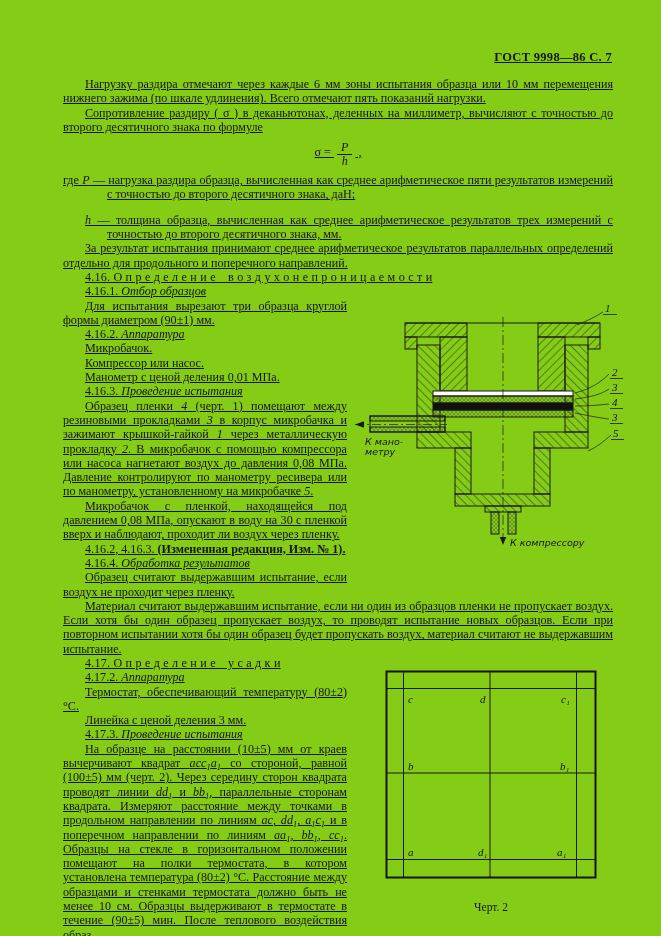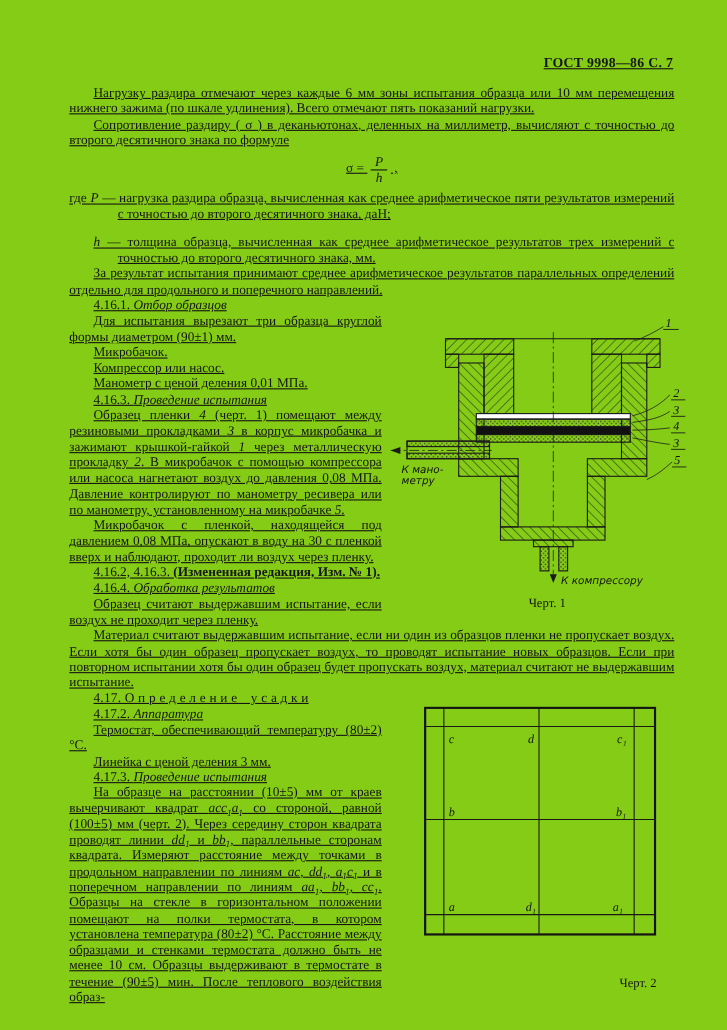--- a/index.html
+++ b/index.html
@@ -18,37 +18,38 @@
   .frac{display:inline-block;vertical-align:-9px;text-align:center;margin:0 3px;}
   .frac .num{display:block;border-bottom:1.2px solid #151515;padding:0 4px;line-height:13px;font-style:italic;}
   .frac .den{display:block;line-height:13px;font-style:italic;}
   .figfloat{float:right;clear:right;margin-left:8px;position:relative;}
   .fig1{width:258px;height:276px;}
   .fig2{width:258px;height:300px;}
   .figinner1{width:302px;}
   .figinner2{width:212px;margin-left:30px;}
   .figcap{text-align:center;font-size:11.5px;margin-top:4px;}
   .figcap1{width:285px;}
-  .figcap2{width:212px;margin-left:30px;margin-top:32px;text-align:right;}
+  .figcap2{width:212px;margin-left:30px;margin-top:16px;}
   .flbl{font:italic 9.5px "DejaVu Sans","Liberation Sans",sans-serif;fill:#141414;}
   .fnum{font:italic 11px "Liberation Serif","DejaVu Serif",serif;fill:#141414;}
   svg line,svg path.ld{stroke:#1a1a1a;}
 </style>
 </head>
 <body>
 
 <div class="page">
   <div class="hdr">ГОСТ 9998—86 С. 7</div>
   <div class="docbody" id="doc-body">
       <div class="para"><span>Нагрузку раздира отмечают через каждые 6 мм зоны испытания образца или 10 мм перемещения нижнего зажима (по шкале удлинения). Всего отмечают пять показаний нагрузки.</span></div>
       <div class="para"><span>Сопротивление раздиру ( σ ) в деканьютонах, деленных на миллиметр, вычисляют с точностью до второго десятичного знака по формуле</span></div>
       <div class="formula"><span>σ = </span><span class="frac"><span class="num">P</span><span class="den">h</span></span><span> ,</span></div>
       <div class="para" style="padding-left: 44px; text-indent: -44px;"><span>где </span><span class="it">P</span><span> — нагрузка раздира образца, вычисленная как среднее арифметическое пяти результатов измерений с точностью до второго десятичного знака, даН;</span></div>
       <div class="para" style="padding-left: 44px; text-indent: -22px; margin-top: 11px;"><span class="it">h</span><span> — толщина образца, вычисленная как среднее арифметическое результатов трех измерений с точностью до второго десятичного знака, мм.</span></div>
       <div class="para"><span>За результат испытания принимают среднее арифметическое результатов параллельных определений отдельно для продольного и поперечного направлений.</span></div>
+      <div class="para heading"><span>4.16. О п р е д е л е н и е в о з д у х о н е п р о н и ц а е м о с т и</span></div>
       <div class="para"><span>4.16.1. </span><span class="it">Отбор образцов</span></div>
       <div class="figfloat fig1">
     <div class="figinner1">
       <svg width="302" height="250" viewBox="0 0 302 250">
         <defs>
           <pattern id="h1" width="6" height="6" patternUnits="userSpaceOnUse" patternTransform="rotate(45)">
             <line x1="0" y1="0" x2="0" y2="6" stroke="#2a2a2a" stroke-width="0.9"></line>
           </pattern>
           <pattern id="h2" width="6" height="6" patternUnits="userSpaceOnUse" patternTransform="rotate(135)">
             <line x1="0" y1="0" x2="0" y2="6" stroke="#2a2a2a" stroke-width="0.9"></line>
@@ -115,24 +116,24 @@
         <line x1="255" y1="109.5" x2="268" y2="109.5" stroke="#1a1a1a" stroke-width="0.8"></line>
         <text class="fnum" x="257" y="122">3</text>
         <line x1="255" y1="124.5" x2="268" y2="124.5" stroke="#1a1a1a" stroke-width="0.8"></line>
         <text class="fnum" x="258" y="138">5</text>
         <line x1="256" y1="140.5" x2="269" y2="140.5" stroke="#1a1a1a" stroke-width="0.8"></line>
 
         <text class="flbl" x="10" y="146">К мано-</text>
         <text class="flbl" x="10" y="156">метру</text>
         <text class="flbl" x="155" y="247">К компрессору</text>
       </svg>
-      <div class="figcap figcap1">Черт. 1</div>
     </div>
   </div>
       <div class="para"><span>Для испытания вырезают три образца круглой формы диаметром (90±1) мм.</span></div>
+      <div class="para"><span>4.16.2. </span><span class="it">Аппаратура</span></div>
       <div class="para"><span>Микробачок.</span></div>
       <div class="para"><span>Компрессор или насос.</span></div>
       <div class="para"><span>Манометр с ценой деления 0,01 МПа.</span></div>
       <div class="para"><span>4.16.3. </span><span class="it">Проведение испытания</span></div>
       <div class="para"><span>Образец пленки </span><span class="it">4</span><span> (черт. 1) помещают между резиновыми прокладками </span><span class="it">3</span><span> в корпус микробачка и зажимают крышкой-гайкой </span><span class="it">1</span><span> через металлическую прокладку </span><span class="it">2</span><span>. В микробачок с помощью компрессора или насоса нагнетают воздух до давления 0,08 МПа. Давление контролируют по манометру ресивера или по манометру, установленному на микробачке </span><span class="it">5</span><span>.</span></div>
       <div class="para"><span>Микробачок с пленкой, находящейся под давлением 0,08 МПа, опускают в воду на 30 с пленкой вверх и наблюдают, проходит ли воздух через пленку.</span></div>
       <div class="para"><span>4.16.2, 4.16.3. </span><span class="bd">(Измененная редакция, Изм. № 1).</span></div>
       <div class="para"><span>4.16.4. </span><span class="it">Обработка результатов</span></div>
       <div class="para"><span>Образец считают выдержавшим испытание, если воздух не проходит через пленку.</span></div>
       <div class="para"><span>Материал считают выдержавшим испытание, если ни один из образцов пленки не пропускает воздух. Если хотя бы один образец пропускает воздух, то проводят испытание новых образцов. Если при повторном испытании хотя бы один образец будет пропускать воздух, материал считают не выдержавшим испытание.</span></div>

